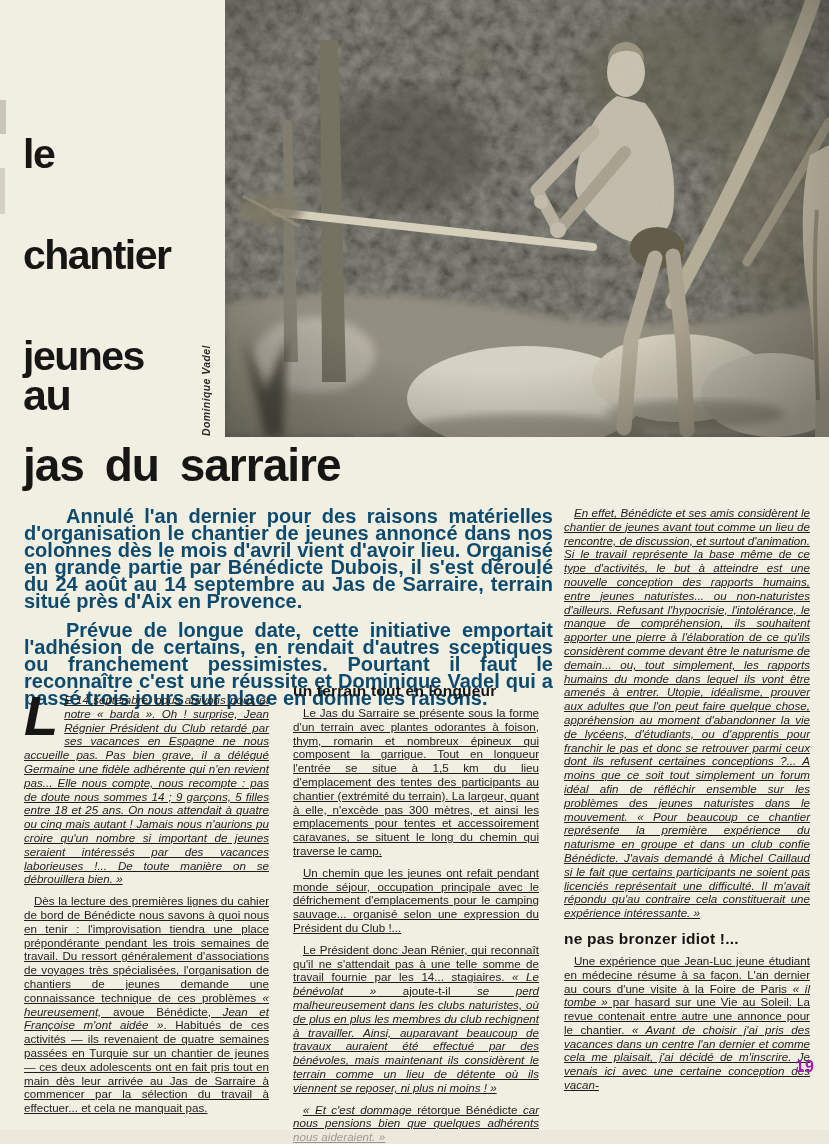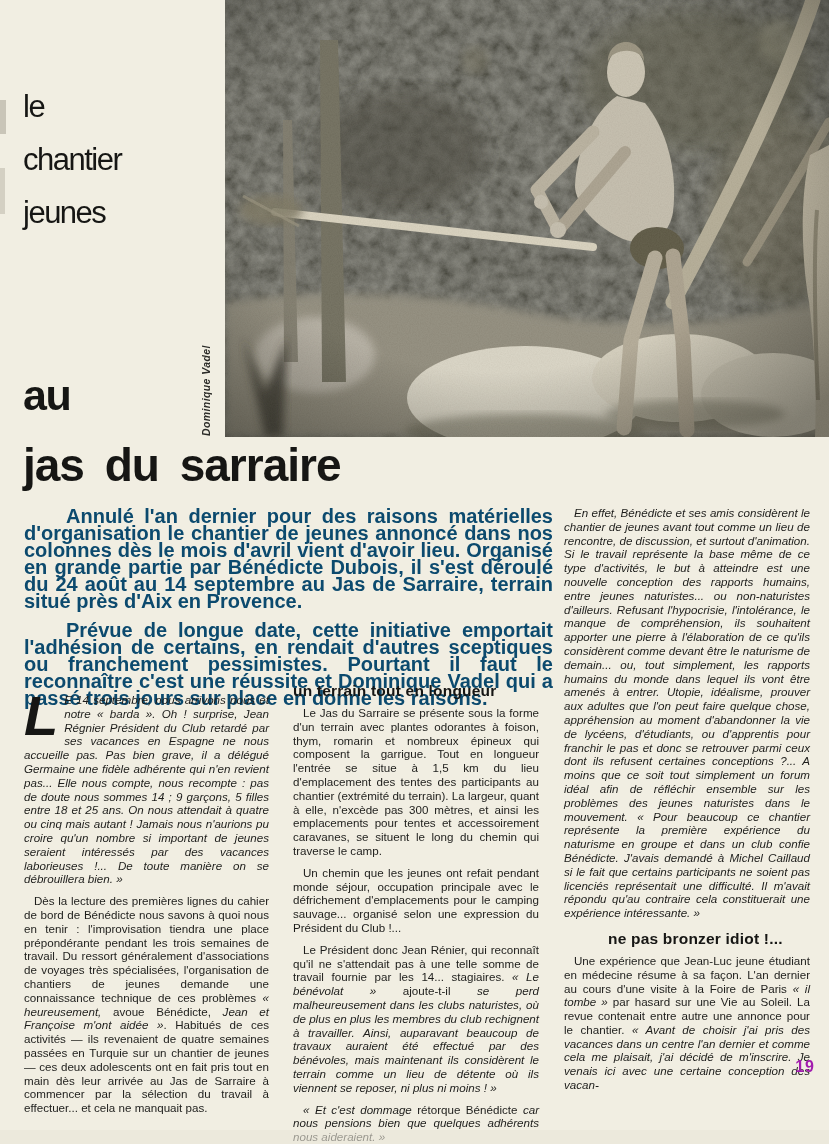--- a/index.html
+++ b/index.html
@@ -13,48 +13,48 @@
   .photo svg{display:block;width:100%;height:100%;}
   .credit{
     position:absolute;left:200px;top:436px;
     transform:rotate(-90deg);transform-origin:0 0;
     white-space:nowrap;font-style:italic;font-weight:bold;
     font-size:10.5px;letter-spacing:.4px;color:#2b2b28;
   }
   
   .headline{position:absolute;left:23px;top:80px;}
   .headline .hl{
-    font-weight:normal;font-size:31px;line-height:53px;
-    letter-spacing:-1.5px;color:#161614;
+    font-weight:bold;font-size:41px;line-height:53px;
+    letter-spacing:-1.5px;color:#161614;margin-top:48px;
   }
   .hl-au{position:absolute;left:23px;top:372px;font-weight:bold;font-size:43px;line-height:46px;letter-spacing:-1.5px;color:#161614;}
   .hl-jas{position:absolute;left:23px;top:440px;font-weight:bold;font-size:46px;line-height:50px;letter-spacing:-1px;word-spacing:9px;color:#161614;}
   
   .intro{position:absolute;left:24px;top:508px;width:529px;}
   .intro .para{
     font-weight:bold;font-size:20px;line-height:17px;
     text-align:justify;text-indent:42px;margin:0 0 12px 0;color:#0c4a6e;
   }
   
   .bodycol{position:absolute;}
   .col1{left:24px;top:693px;width:245px;}
   .col2{left:293px;top:682px;width:246px;}
   .col3{left:564px;top:506px;width:246px;}
   .bodycol .para{
     font-size:11.6px;line-height:13.8px;text-align:justify;
-    margin:0 0 8px 0;color:#1d1d1b;
+    margin:0 0 8px 0;color:#1d1d1b;text-decoration:underline;
   }
   .bodycol .para.indent{text-indent:10px;}
   .it{font-style:italic;}
   .rm{font-style:normal;}
   .col-heading{
     font-weight:bold;font-size:15.5px;line-height:18px;
     margin:0 0 6px 0;letter-spacing:.2px;color:#161614;
   }
-  .col3 .col-heading{margin-top:10px;margin-left:44px;}
+  .col3 .col-heading{margin-top:10px;}
   .dropcap{
     float:left;font-size:56px;line-height:41px;
     font-style:italic;font-weight:bold;margin:2px 6px 0 0;color:#161614;
   }
   
   .pageno{
     position:absolute;right:14px;top:1058px;
     font-weight:bold;font-size:16px;color:#a21caf;letter-spacing:1px;
   }
   

